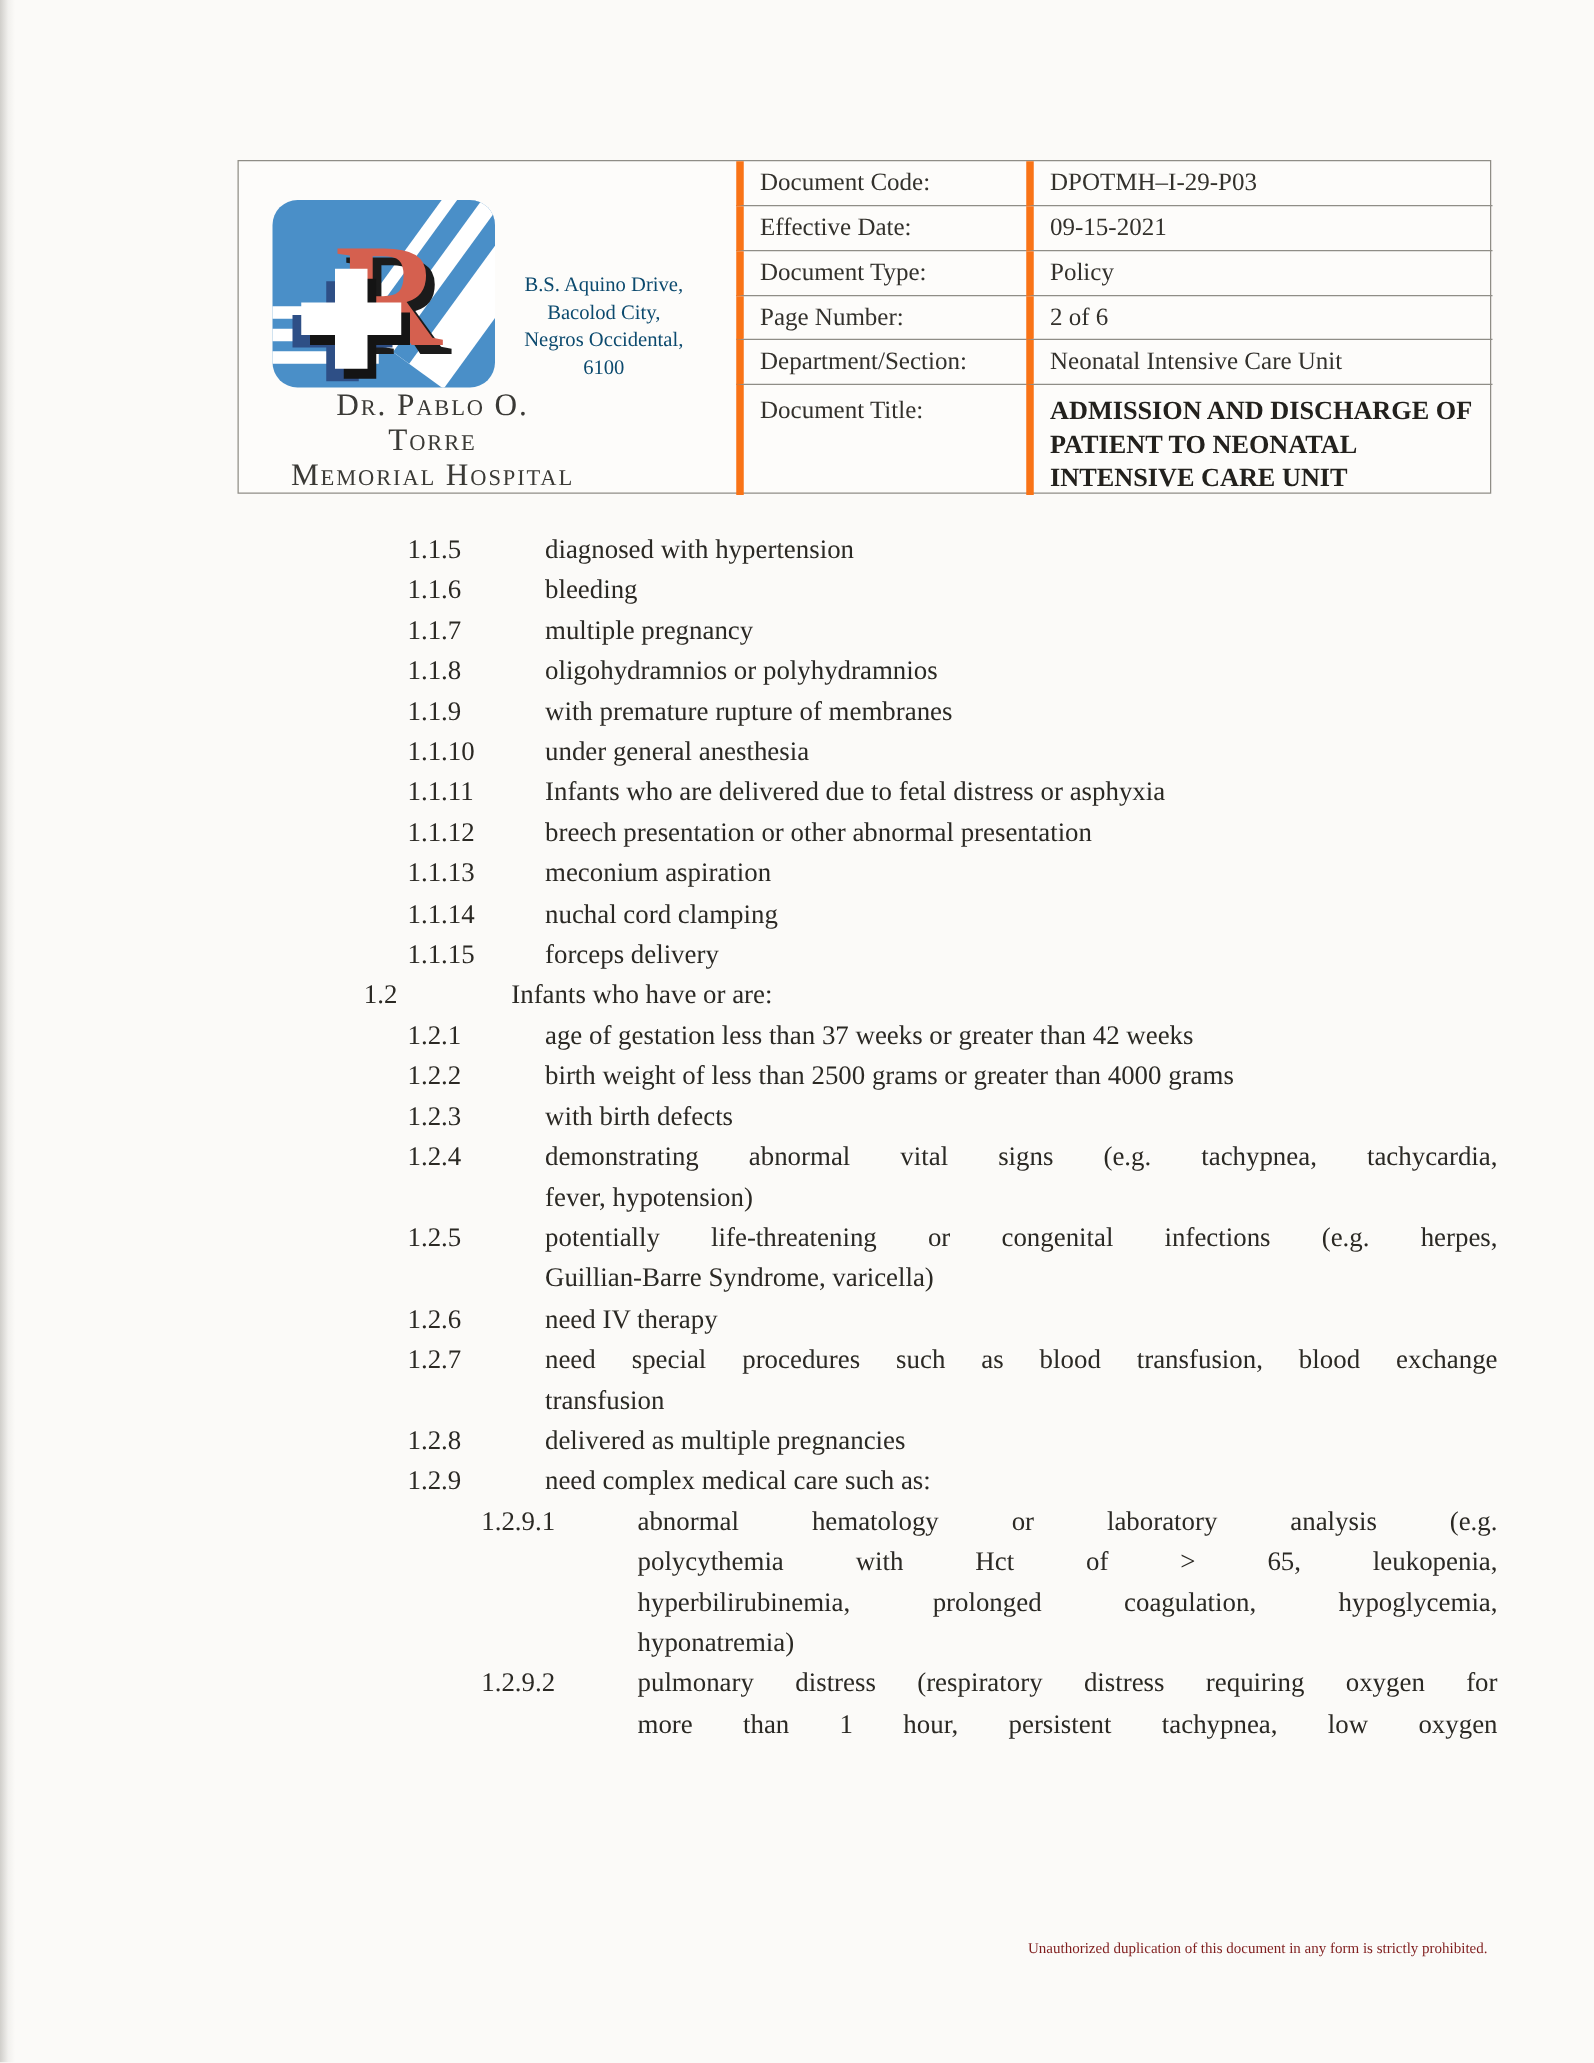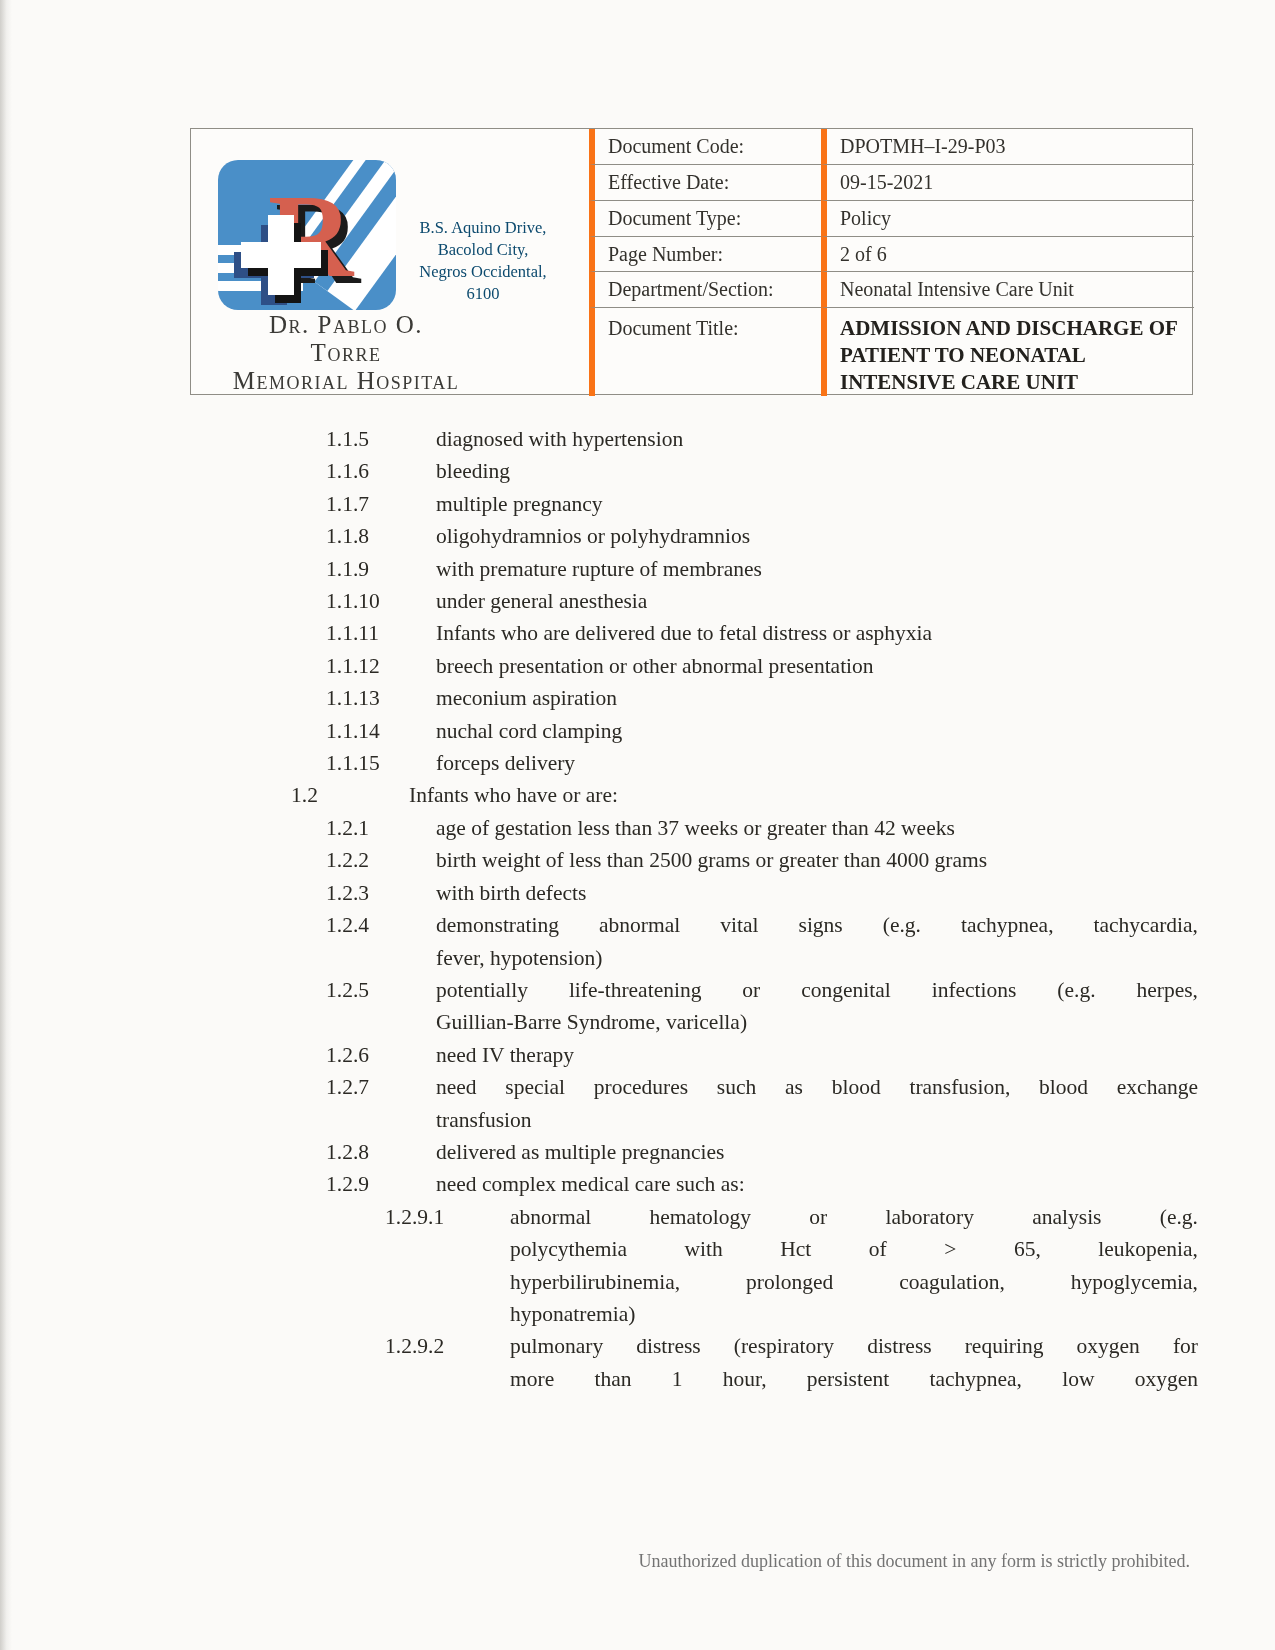--- a/index.html
+++ b/index.html
@@ -79,21 +79,21 @@
   .lvl3 .txt { width: 762px; }
   .lvl4 { padding-left: 372px; }
   .lvl4 .num { width: 125px; }
   .lvl4 .txt { width: 688px; }
   .txt .jline { text-align: justify; text-align-last: justify; }
   .txt .nline { text-align: left; }
 
   
   .footer-note {
     position: absolute; top: 1551px; right: 85px;
-    font-size: 18px; color: #737373;
+    font-size: 12px; color: #7f1d1d;
   }
 </style>
 </head>
 <body>
 
 <div class="scan-edge-left"></div>
 
 <div class="header-table">
 
   <div class="logo-cell">

